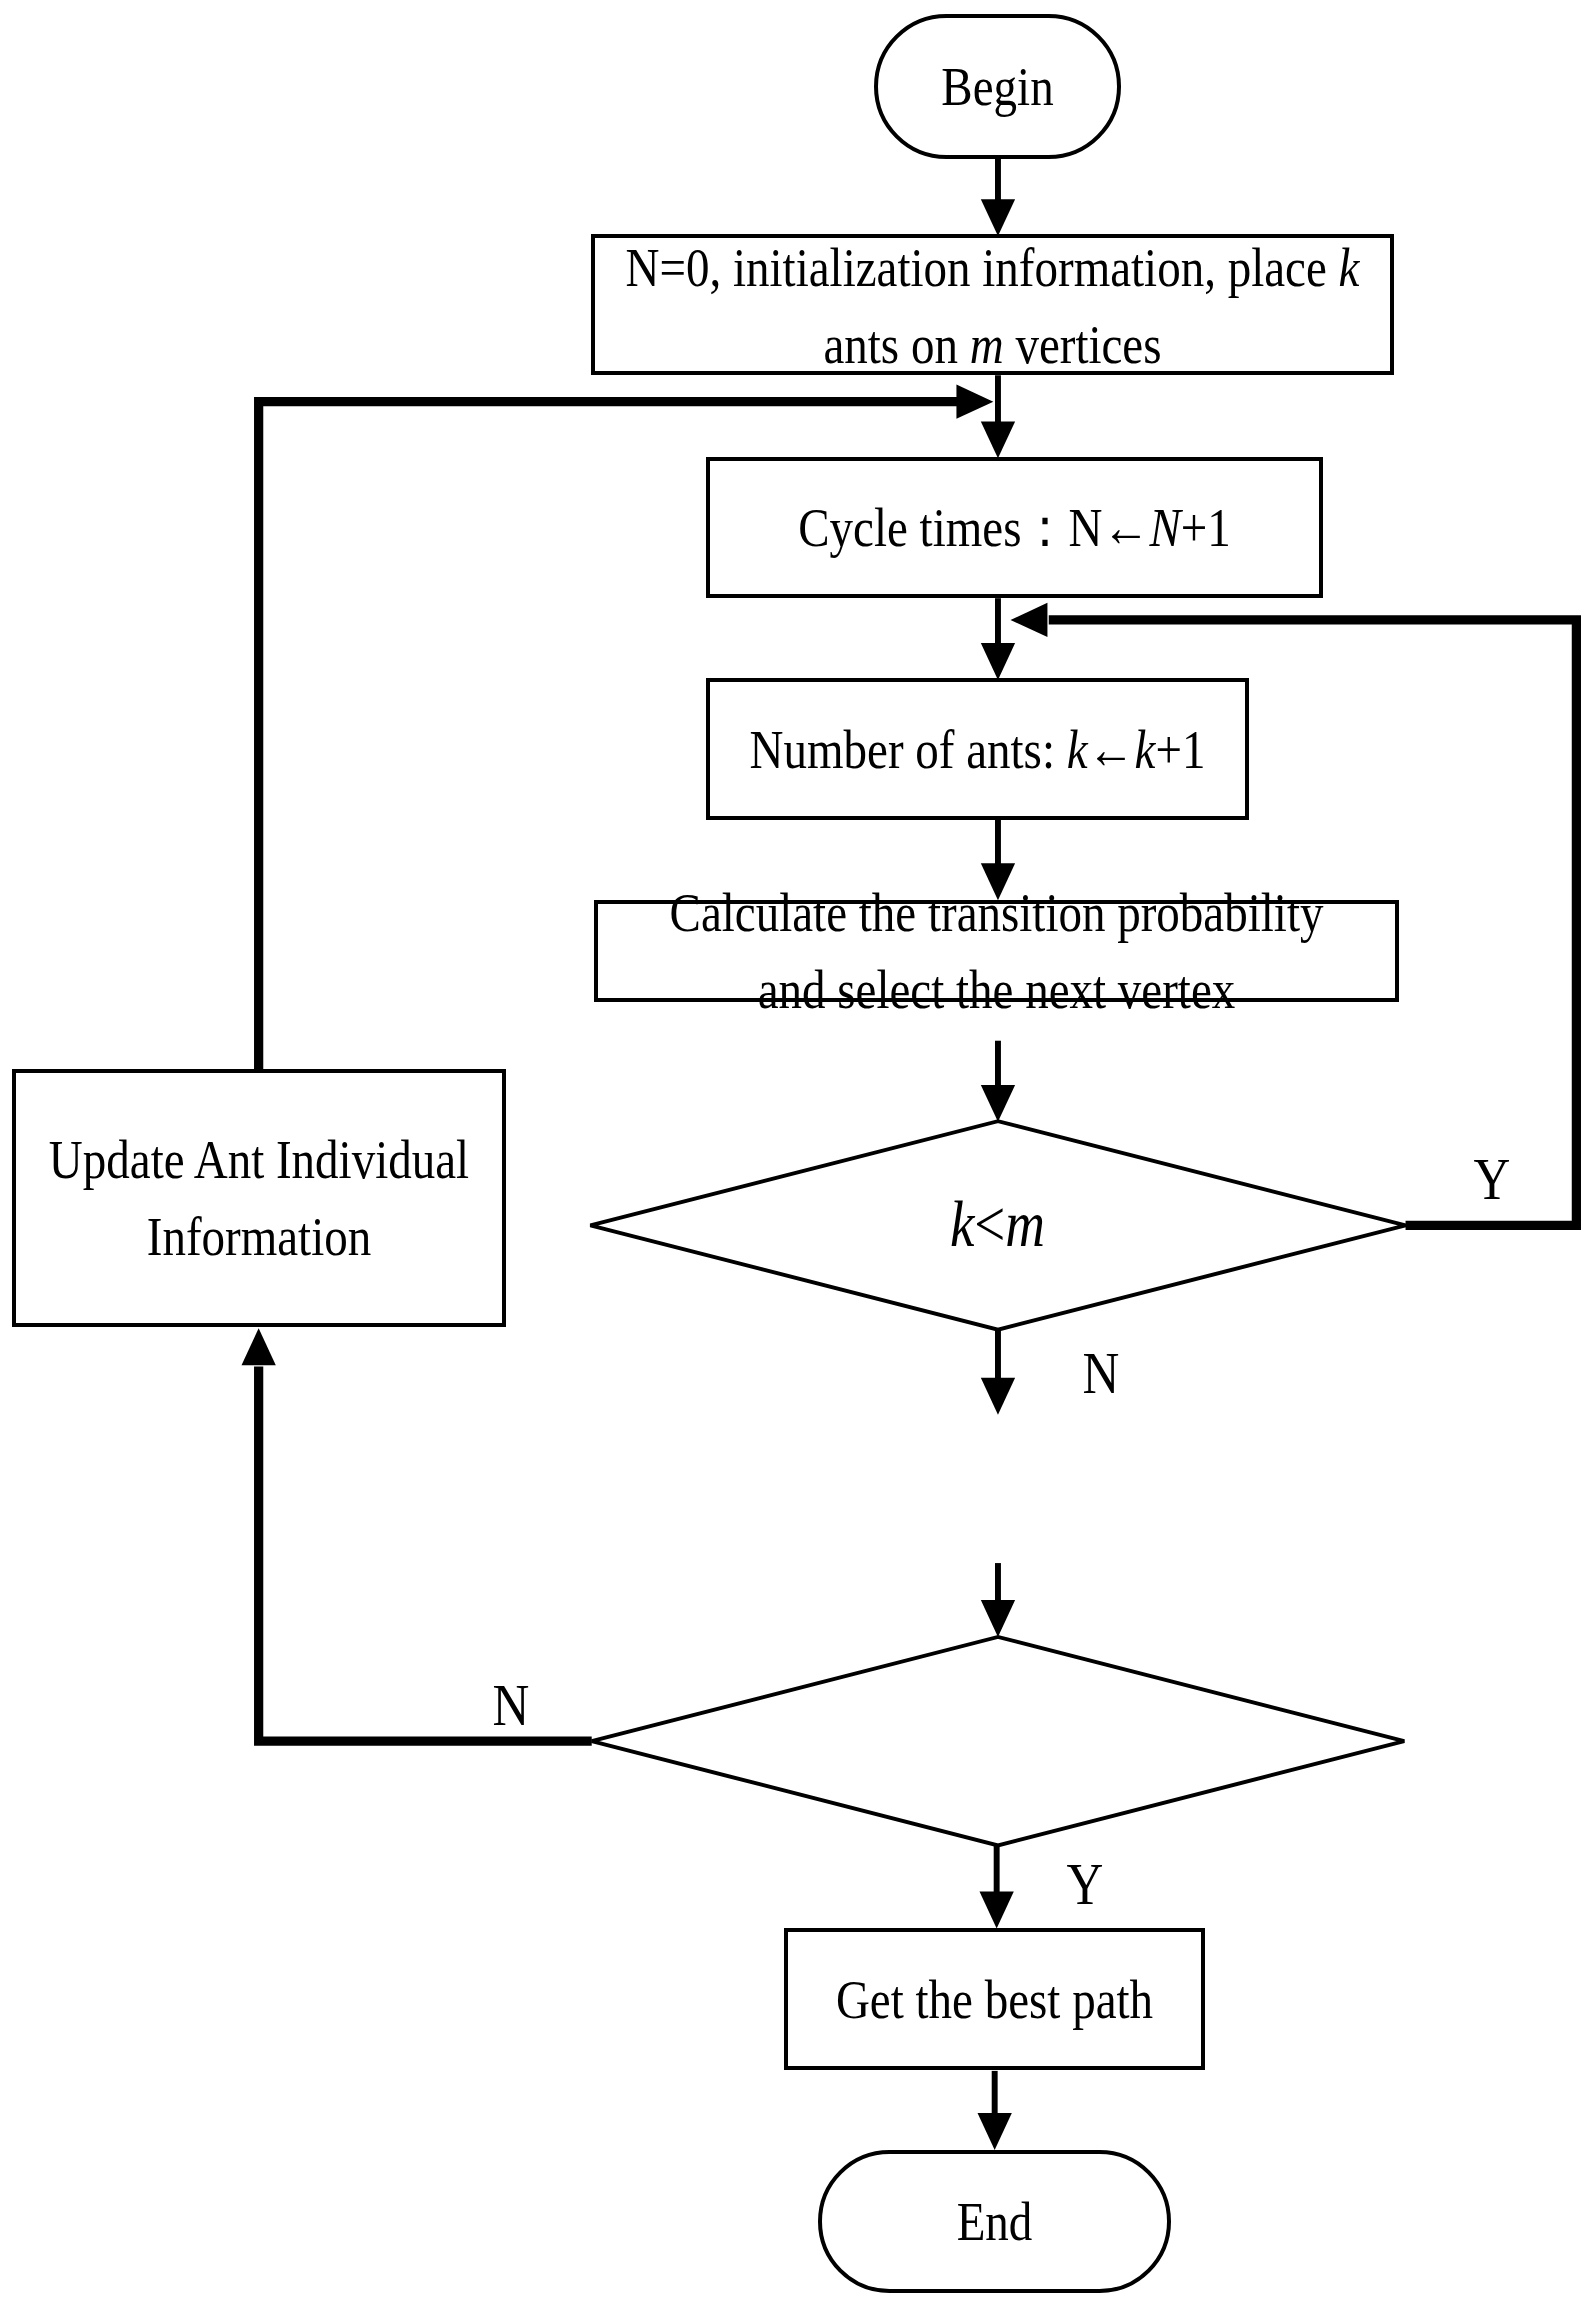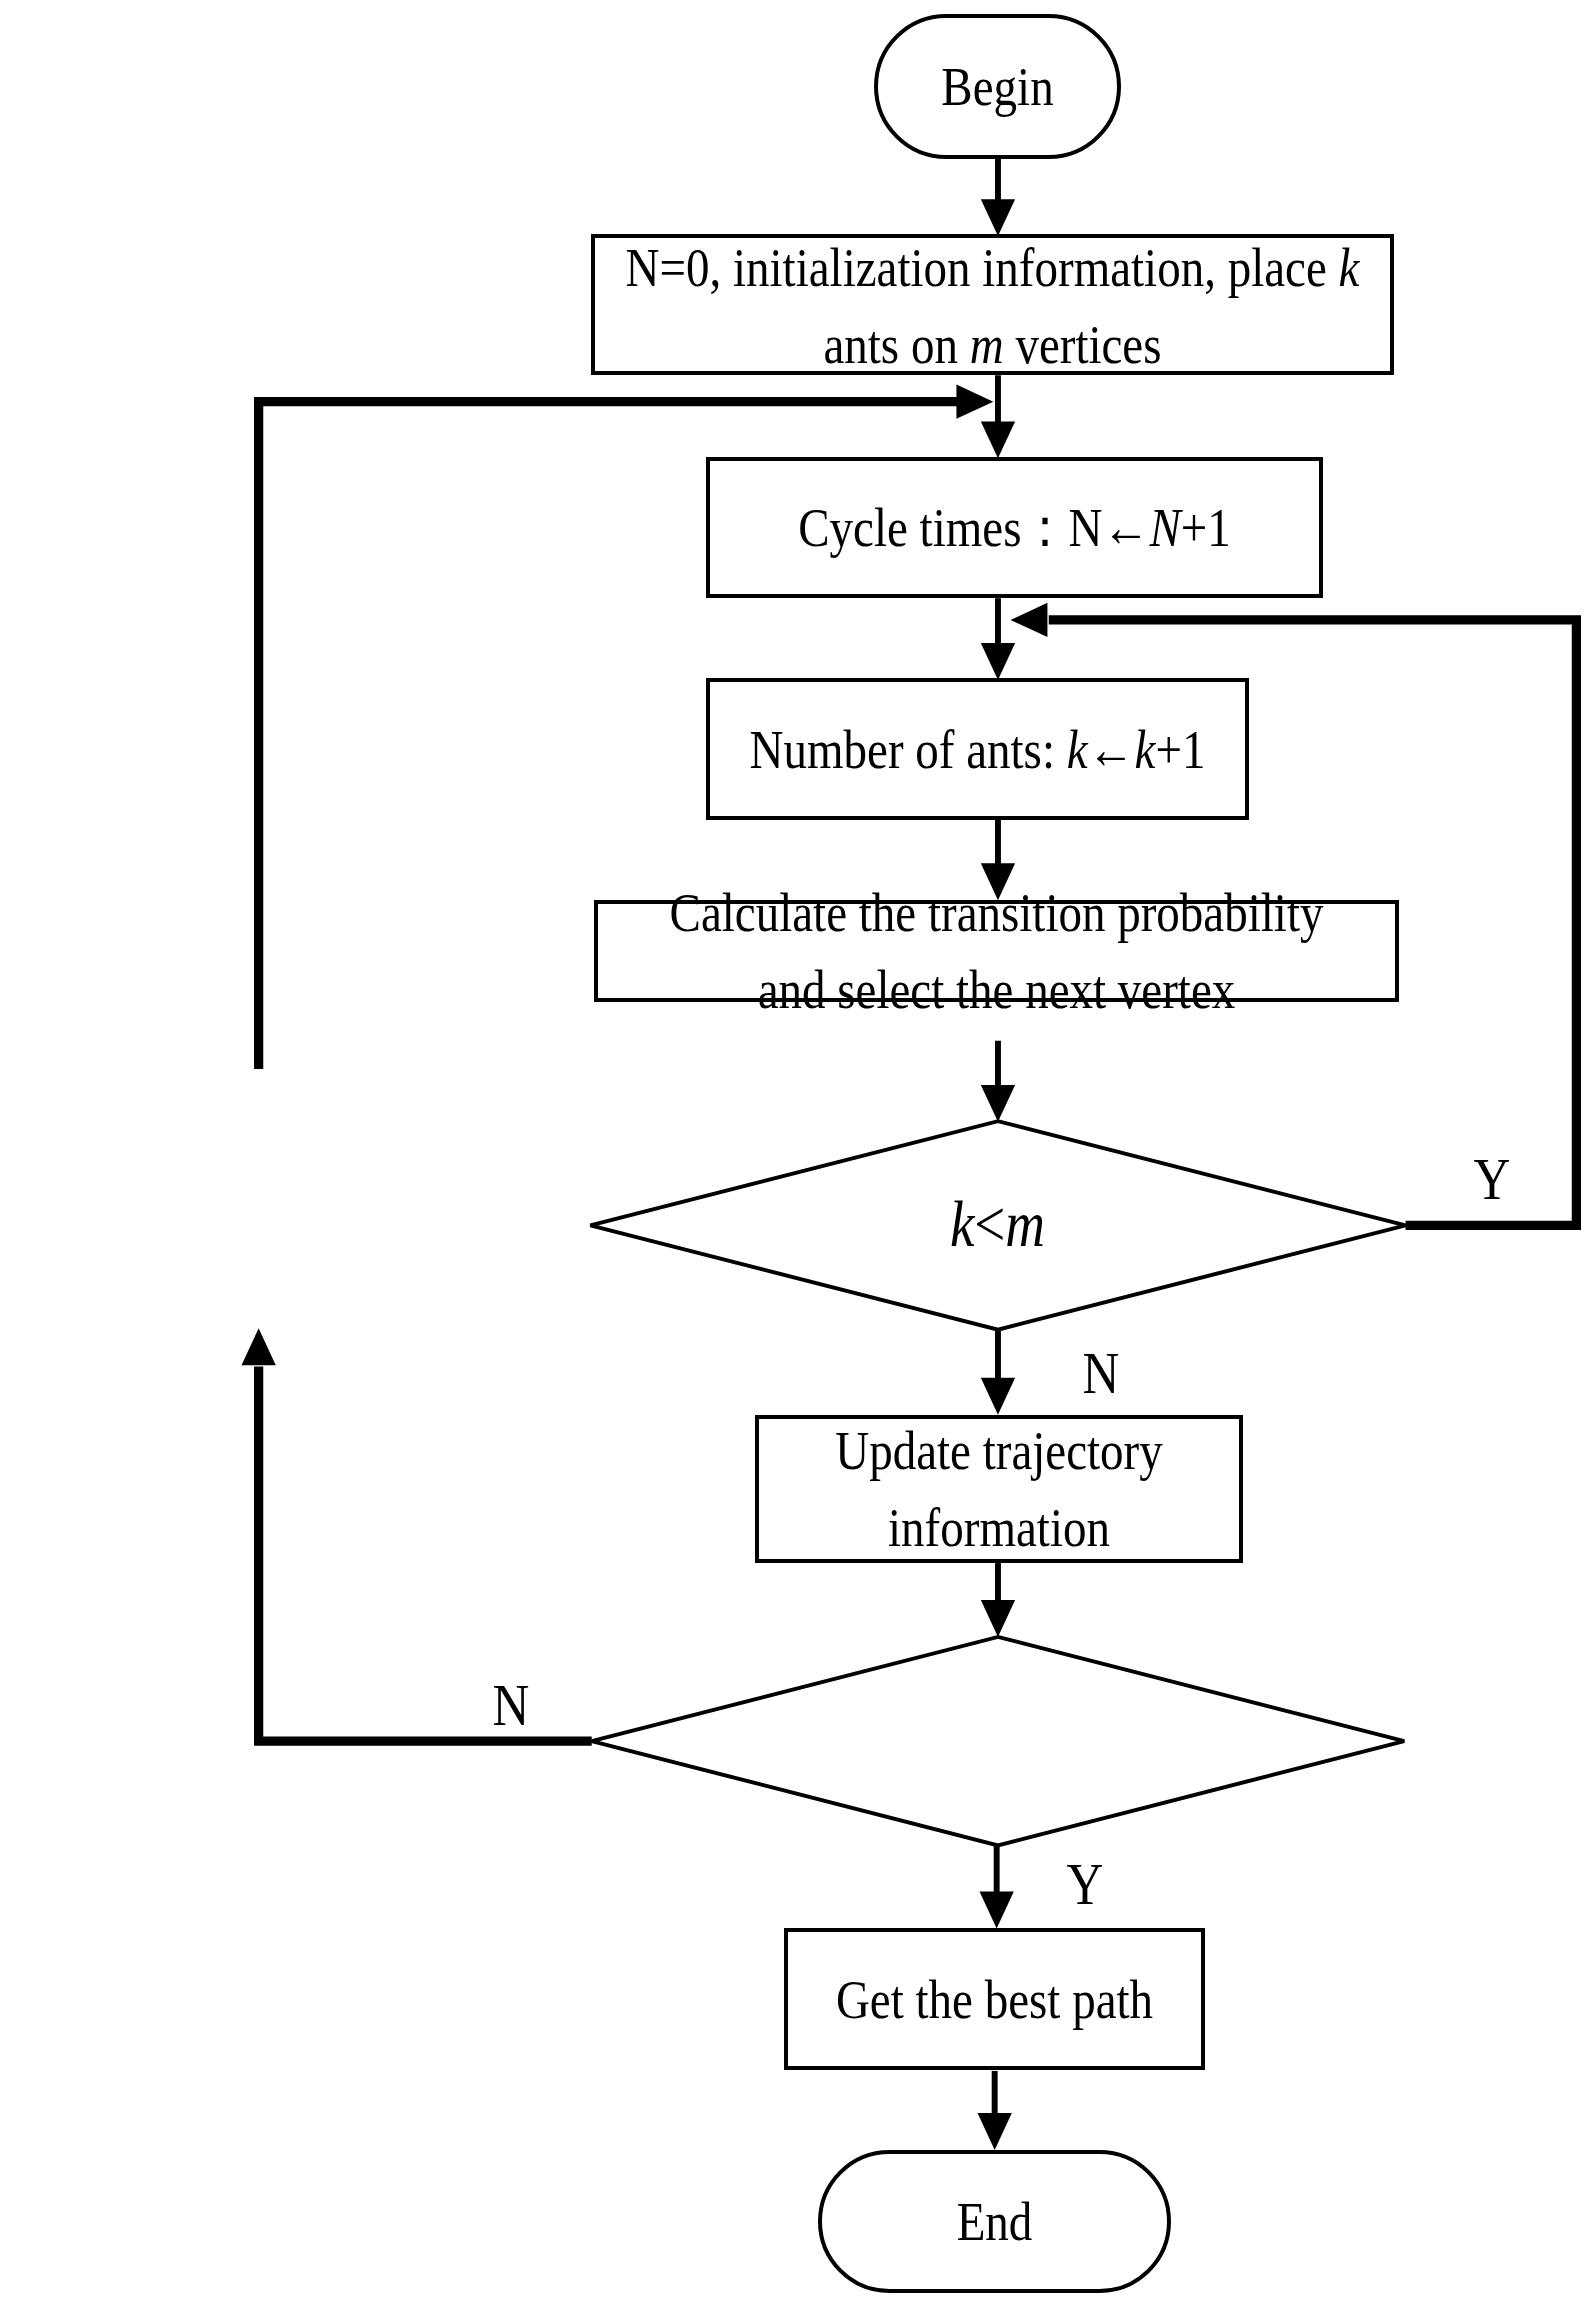--- a/index.html
+++ b/index.html
@@ -120,25 +120,25 @@
   </div>
 
   <div class="shape" style="left:594px; top:900px; width:805px; height:102px;">
     <div class="label-inner"><span>Calculate the transition probability</span><br><span>and select the next vertex</span></div>
   </div>
 
   <div class="dlabel" style="left:590px; top:1121px; width:815px; height:208px;">
     <div class="label-inner"><span style="font-style: italic;">k</span><span>&lt;</span><span style="font-style: italic;">m</span></div>
   </div>
 
-  <div class="shape" style="left:755px; top:1415px; width:488px; height:148px;">
-    <div class="label-inner"><span>Update trajectory</span><br><span>information</span></div>
-  </div>
 
 
+  <div class="shape" style="left:12px; top:1069px; width:494px; height:258px;">
+    <div class="label-inner"><span>Update Ant Individual</span><br><span>Information</span></div>
+  </div>
 
   <div class="shape" style="left:784px; top:1928px; width:421px; height:142px;">
     <div class="label-inner"><span>Get the best path</span></div>
   </div>
 
   <div class="shape stadium" style="left:818px; top:2150px; width:353px; height:143px;">
     <div class="label-inner"><span>End</span></div>
   </div>
 
   <div class="edge-label" style="left:1446px; top:1126px; width:92px; height:106px;">Y</div>

